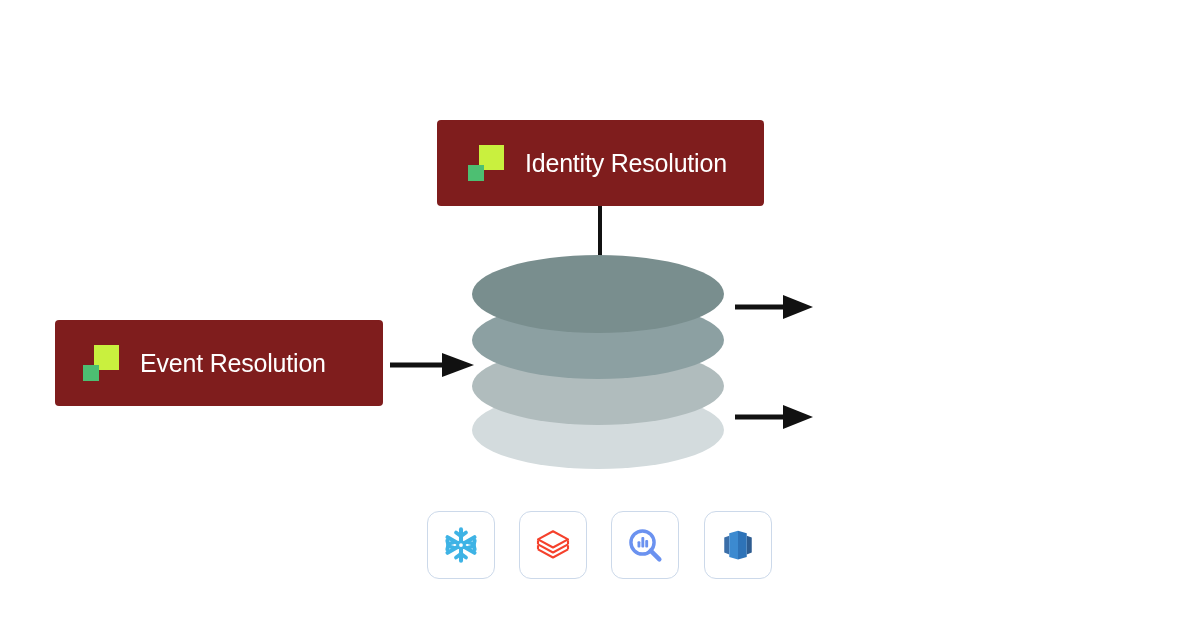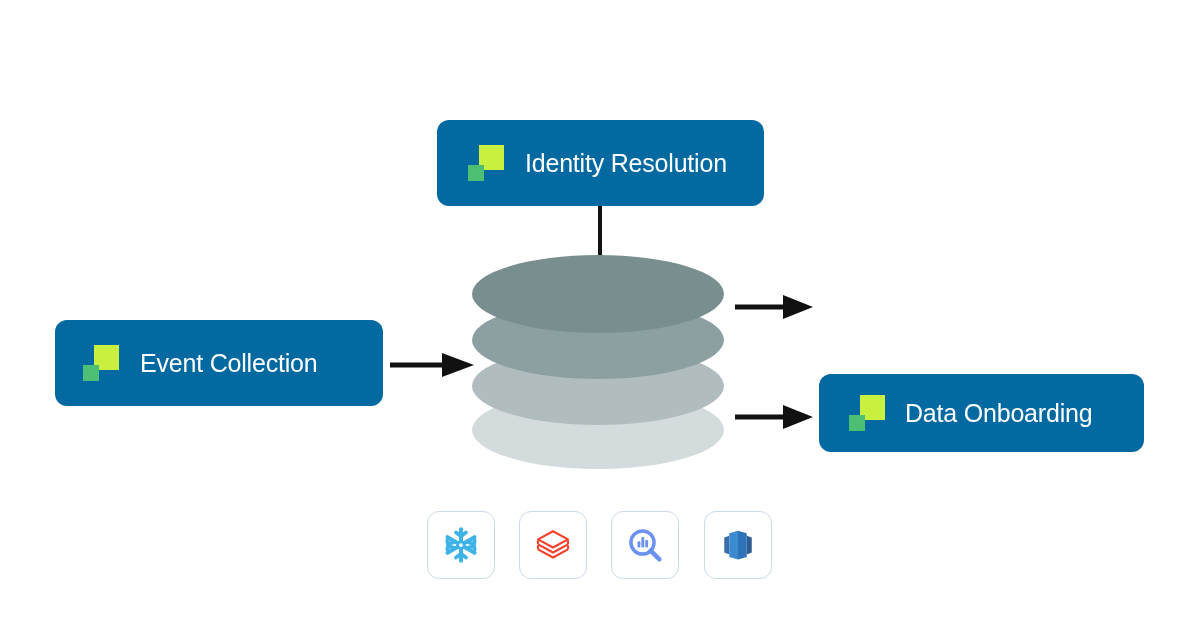--- a/index.html
+++ b/index.html
@@ -16,22 +16,22 @@
   #canvas {
     position: relative;
     width: 1200px;
     height: 628px;
     background: #ffffff;
   }
 
   
   .card {
     position: absolute;
-    background: #0369a1;
-    border-radius: 12px;
+    background: #7f1d1d;
+    border-radius: 4px;
     display: flex;
     align-items: center;
     box-sizing: border-box;
   }
   .card-label {
     color: #ffffff;
     font-size: 25px;
     font-weight: 500;
     letter-spacing: -0.2px;
     white-space: nowrap;
@@ -143,21 +143,21 @@
     <span class="card-label">Identity Resolution</span>
   </div>
 
   <div id="connector-vertical"></div>
 
   <div class="card" id="card-event">
     <span class="brandmark">
       <span class="sq-big"></span>
       <span class="sq-small"></span>
     </span>
-    <span class="card-label">Event Collection</span>
+    <span class="card-label">Event Resolution</span>
   </div>
 
   <div id="db-stack">
     <div class="disc disc-4"></div>
     <div class="disc disc-3"></div>
     <div class="disc disc-2"></div>
     <div class="disc disc-1"></div>
   </div>
 
   <svg class="arrow" id="arrow-event-to-stack" width="86" height="34" viewBox="0 0 86 34">
@@ -169,27 +169,20 @@
     <line x1="0" y1="17" x2="54" y2="17" stroke="#111111" stroke-width="5"></line>
     <polygon points="48,5 78,17 48,29" fill="#111111"></polygon>
   </svg>
 
   <svg class="arrow" id="arrow-stack-to-onboarding" width="80" height="34" viewBox="0 0 80 34">
     <line x1="0" y1="17" x2="54" y2="17" stroke="#111111" stroke-width="5"></line>
     <polygon points="48,5 78,17 48,29" fill="#111111"></polygon>
   </svg>
 
 
-  <div class="card" id="card-onboarding">
-    <span class="brandmark">
-      <span class="sq-big"></span>
-      <span class="sq-small"></span>
-    </span>
-    <span class="card-label">Data Onboarding</span>
-  </div>
 
   <div class="logo-tile" id="tile-snowflake">
     <svg width="40" height="40" viewBox="0 0 64 64">
       <g stroke="#3eb3e5" stroke-width="6.5" stroke-linecap="round" fill="none">
         <line x1="32" y1="7" x2="32" y2="57"></line>
         <line x1="10.4" y1="19.5" x2="53.6" y2="44.5"></line>
         <line x1="10.4" y1="44.5" x2="53.6" y2="19.5"></line>
       </g>
       <g stroke="#3eb3e5" stroke-width="6" stroke-linecap="round" fill="none">
         <path d="M24 12 L32 18 L40 12"></path>

